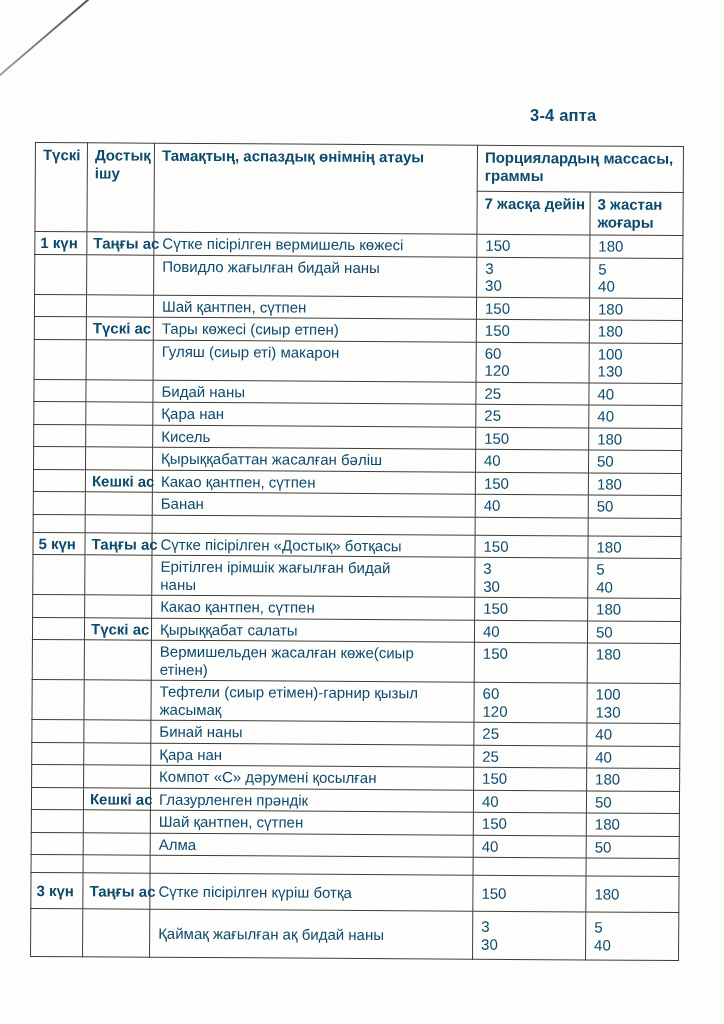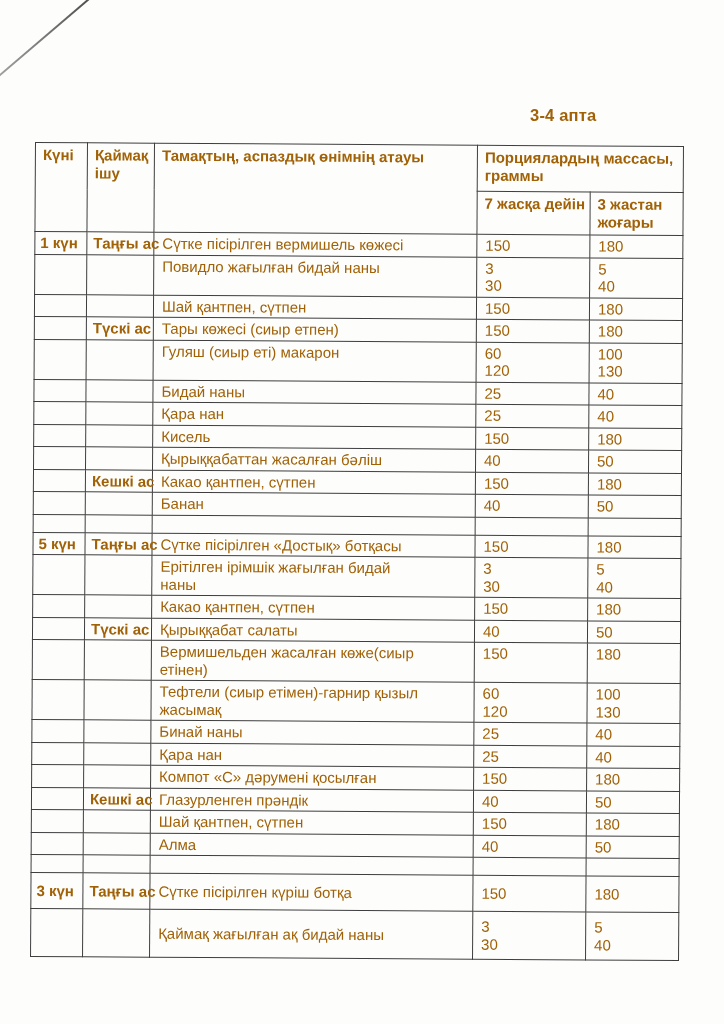--- a/index.html
+++ b/index.html
@@ -6,21 +6,21 @@
   body {
     width: 724px; height: 1024px;
     background: #e8e8e8;
     font-family: "Liberation Sans", sans-serif;
   }
   .page {
     position: relative;
     width: 724px; height: 1024px;
     background: #fdfdfc;
     overflow: hidden;
-    color: #a16207;
+    color: #0c4a6e;
   }
   
   .fold-line {
     position: absolute;
     left: -15px; top: 36px;
     width: 119px; height: 2px;
     background: linear-gradient(90deg, #a0a0a0, #4f4f4f);
     transform: rotate(-40.5deg);
   }
   .page-title {
@@ -81,22 +81,22 @@
     <table>
       <colgroup>
         <col style="width:52px">
         <col style="width:67px">
         <col style="width:323px">
         <col style="width:113px">
         <col style="width:93px">
       </colgroup>
       <thead>
         <tr class="hdr-top">
-          <th rowspan="2">Күні</th>
-          <th rowspan="2">Қаймақ ішу</th>
+          <th rowspan="2">Түскі</th>
+          <th rowspan="2">Достық ішу</th>
           <th rowspan="2">Тамақтың, аспаздық өнімнің атауы</th>
           <th colspan="2">Порциялардың массасы, граммы</th>
         </tr>
         <tr class="hdr-sub">
           <th>7 жасқа дейін</th>
           <th>3 жастан жоғары</th>
         </tr>
       </thead>
       <tbody>
           <tr>

